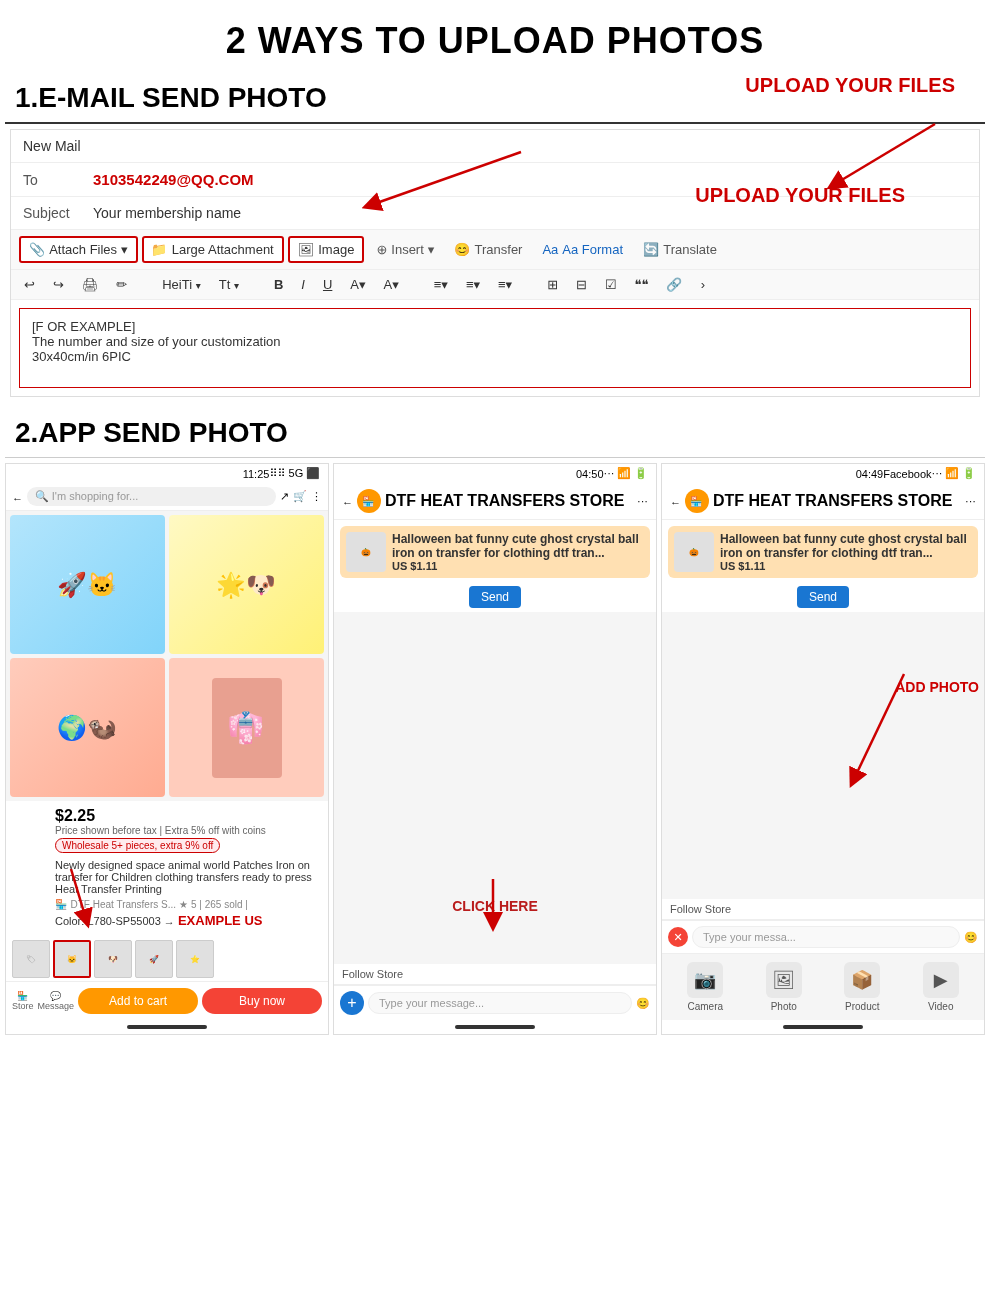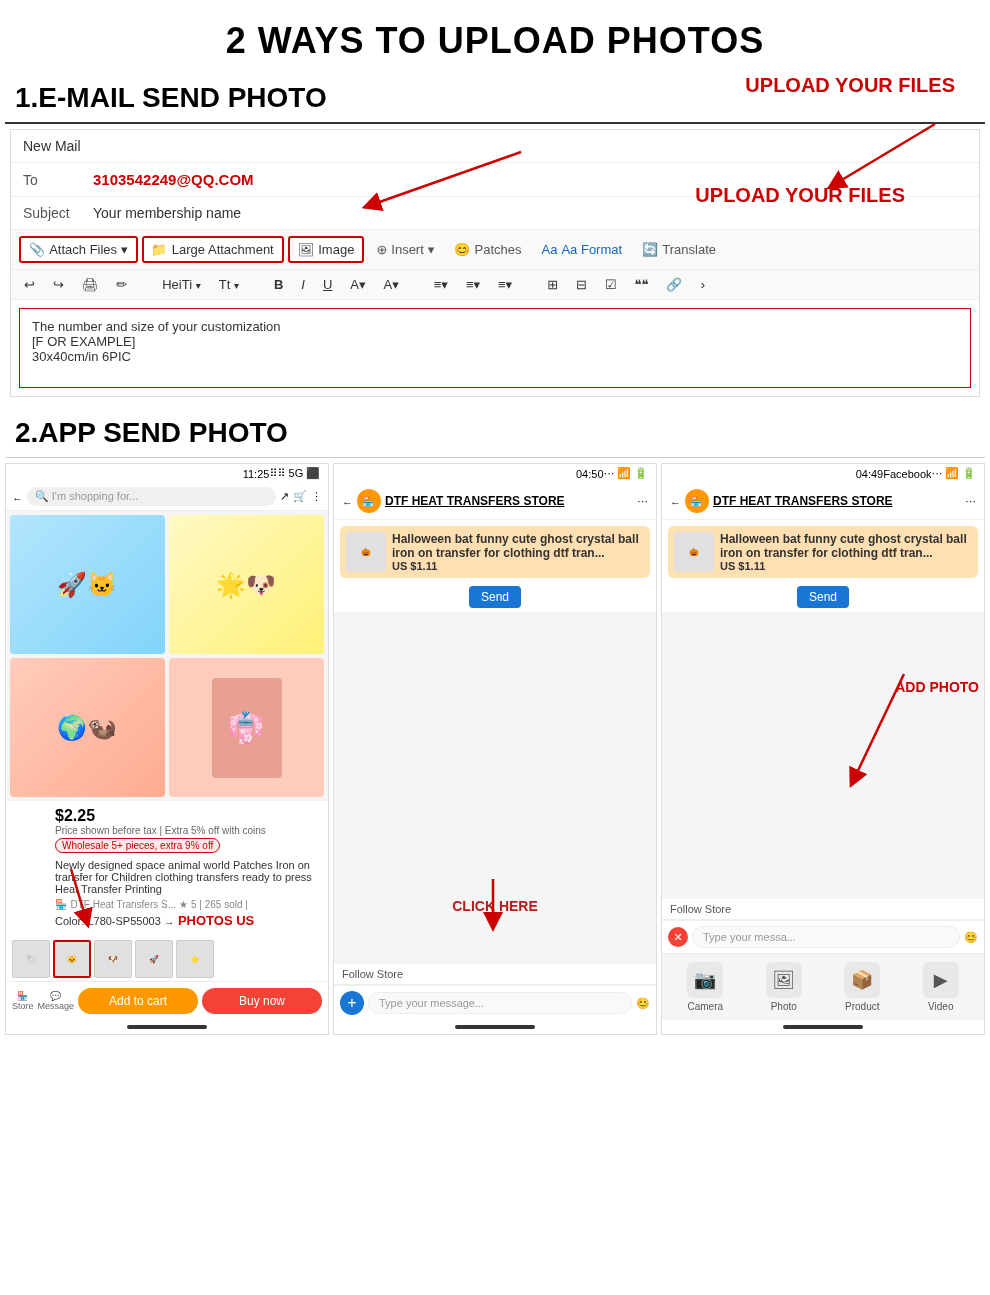--- a/index.html
+++ b/index.html
@@ -317,24 +317,23 @@
     .chat-header {
       display: flex;
       align-items: center;
       padding: 6px 8px;
       gap: 4px;
       border-bottom: 1px solid #eee;
       background: #fff;
     }
 
     .chat-title {
-      font-size: 12px;
+      font-size: 16px;
       font-weight: bold;
       flex: 1;
-      text-decoration: underline;
     }
 
     .product-card-chat {
       background: #ffe0b2;
       margin: 6px 6px 4px;
       border-radius: 6px;
       padding: 6px;
       display: flex;
       gap: 6px;
       align-items: center;
@@ -554,21 +553,21 @@
         <span>🖼</span>
         <span>Image</span>
       </button>
       <button class="toolbar-btn plain">
         <span>⊕</span>
         <span>Insert</span>
         <span>▾</span>
       </button>
       <button class="toolbar-btn plain">
         <span>😊</span>
-        <span>Patches</span>
+        <span>Transfer</span>
       </button>
       <button class="toolbar-btn blue">
         <span>Aa</span>
         <span>Aa Format</span>
       </button>
       <button class="toolbar-btn plain">
         <span>🔄</span>
         <span>Translate</span>
       </button>
     </div>
@@ -594,22 +593,22 @@
       <span style="border-right:1px solid #ccc; padding-right:8px;"></span>
       <span class="format-btn">⊞</span>
       <span class="format-btn">⊟</span>
       <span class="format-btn">☑</span>
       <span class="format-btn">❝❝</span>
       <span class="format-btn">🔗</span>
       <span class="format-btn">›</span>
     </div>
 
     <div class="email-body">
+      <div>[F OR EXAMPLE]</div>
       <div>The number and size of your  customization</div>
-      <div>[F OR EXAMPLE]</div>
       <div>30x40cm/in  6PIC</div>
     </div>
   </div>
 
   <div style="position:absolute; right:80px; top:55px; color:#cc0000; font-size:20px; font-weight:bold; z-index:10;">UPLOAD YOUR FILES</div>
 </div>
 
 <div class="app-section-title">2.APP SEND PHOTO</div>
 <div class="divider"></div>
 
@@ -650,21 +649,21 @@
       <div class="wholesale-badge">Wholesale  5+ pieces, extra 9% off</div>
       <div class="product-title">Newly designed space animal world Patches Iron on transfer for Children clothing transfers ready to press Heat Transfer Printing</div>
       <div class="product-seller">
         <span>🏪</span>
         <span>DTF Heat Transfers S...</span>
         <span>★</span>
         <span>5 | 265 sold |</span>
       </div>
       <div class="product-color">
         <span>Color: L780-SP55003 →</span>
-        <span class="contact-us-label">PHOTOS US</span>
+        <span class="contact-us-label">EXAMPLE US</span>
       </div>
     </div>
 
     <div class="thumb-row">
       <div class="thumb">🏷</div>
       <div class="thumb thumb-selected">🐱</div>
       <div class="thumb">🐶</div>
       <div class="thumb">🚀</div>
       <div class="thumb">⭐</div>
     </div>

